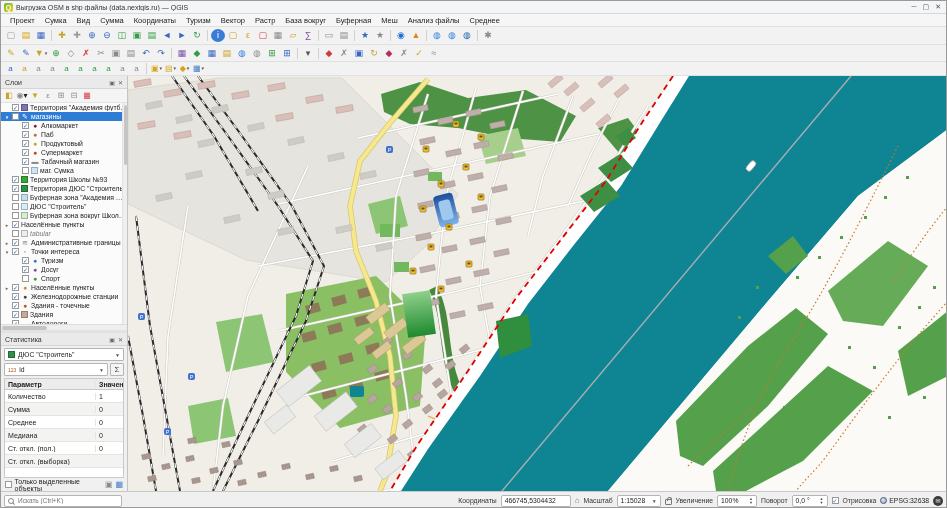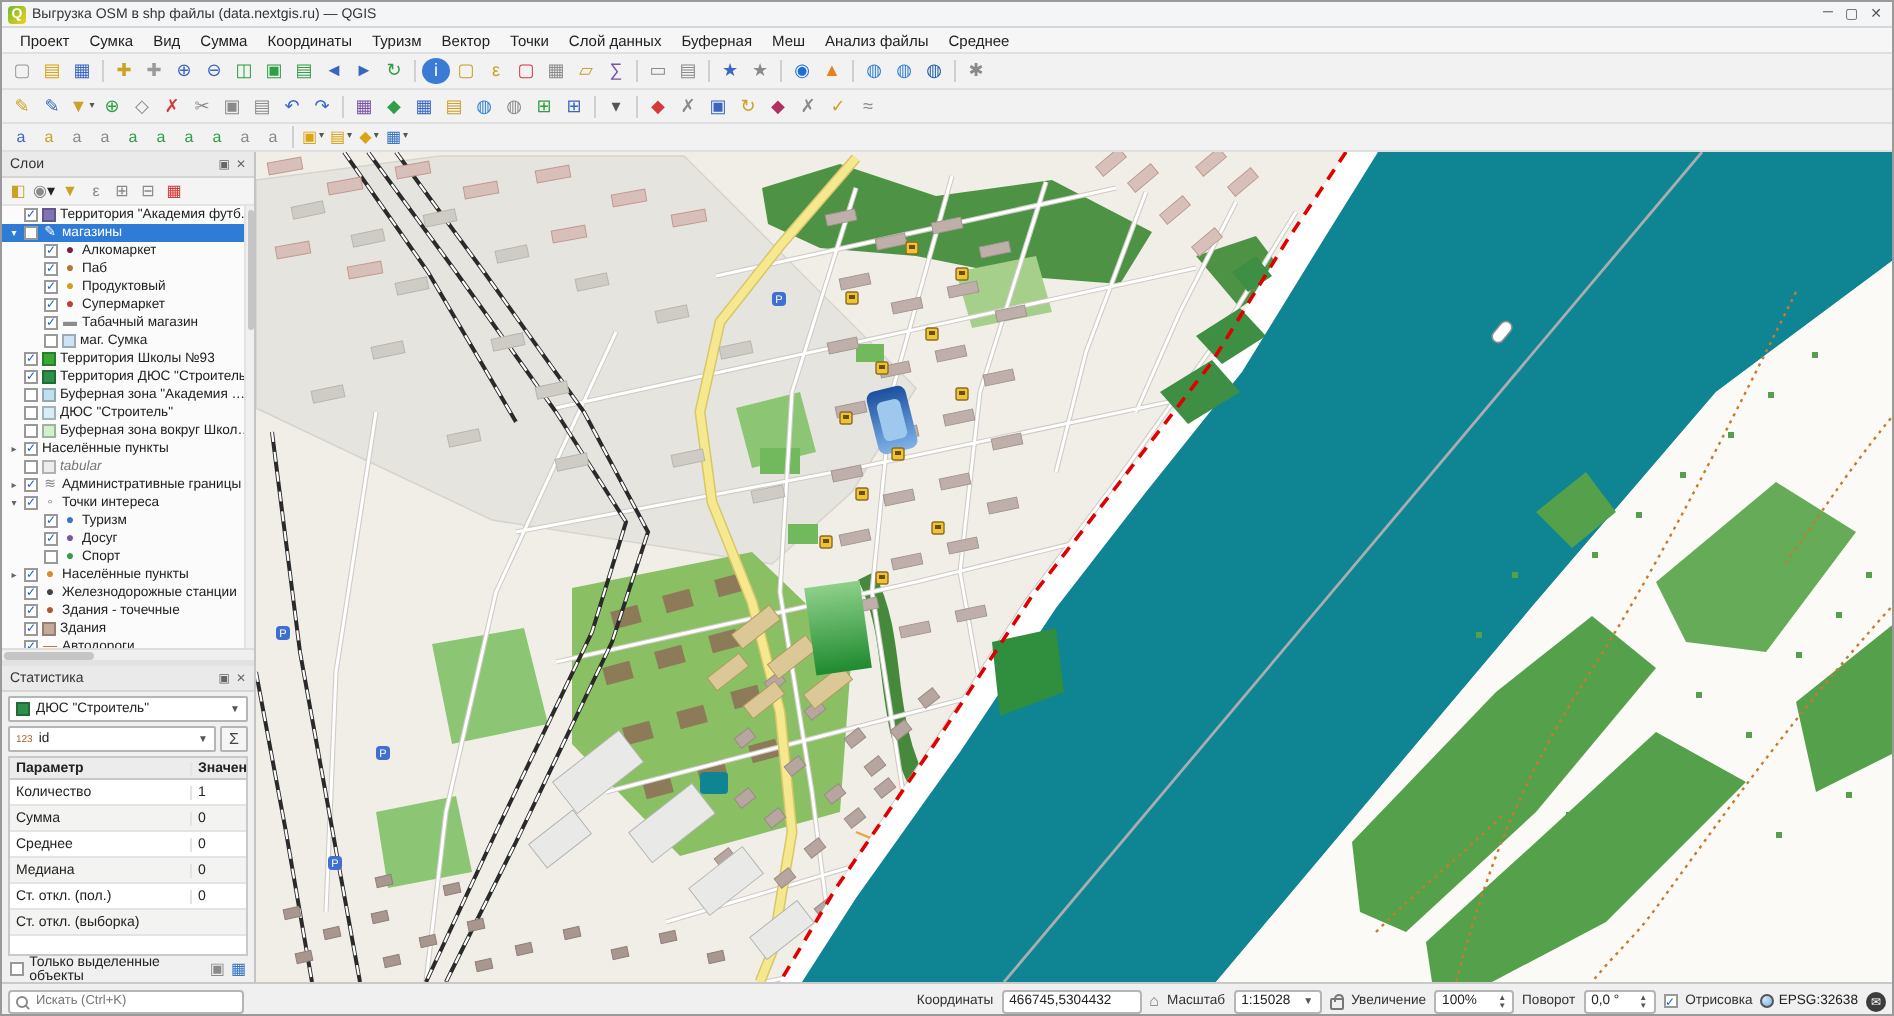--- a/index.html
+++ b/index.html
@@ -102,22 +102,22 @@
   </div>
 
   <div class="menubar" id="menubar">
       <span class="menu-item">Проект</span>
       <span class="menu-item">Сумка</span>
       <span class="menu-item">Вид</span>
       <span class="menu-item">Сумма</span>
       <span class="menu-item">Координаты</span>
       <span class="menu-item">Туризм</span>
       <span class="menu-item">Вектор</span>
-      <span class="menu-item">Точки</span>
-      <span class="menu-item">Слой данных</span>
+      <span class="menu-item">Растр</span>
+      <span class="menu-item">База вокруг</span>
       <span class="menu-item">Буферная</span>
       <span class="menu-item">Меш</span>
       <span class="menu-item">Анализ файлы</span>
       <span class="menu-item">Среднее</span>
     </div>
 
   <div class="tbar" id="tb1">
       <span class="tbi">
         <span style="color: rgb(154, 154, 154);">▢</span>
       </span>

